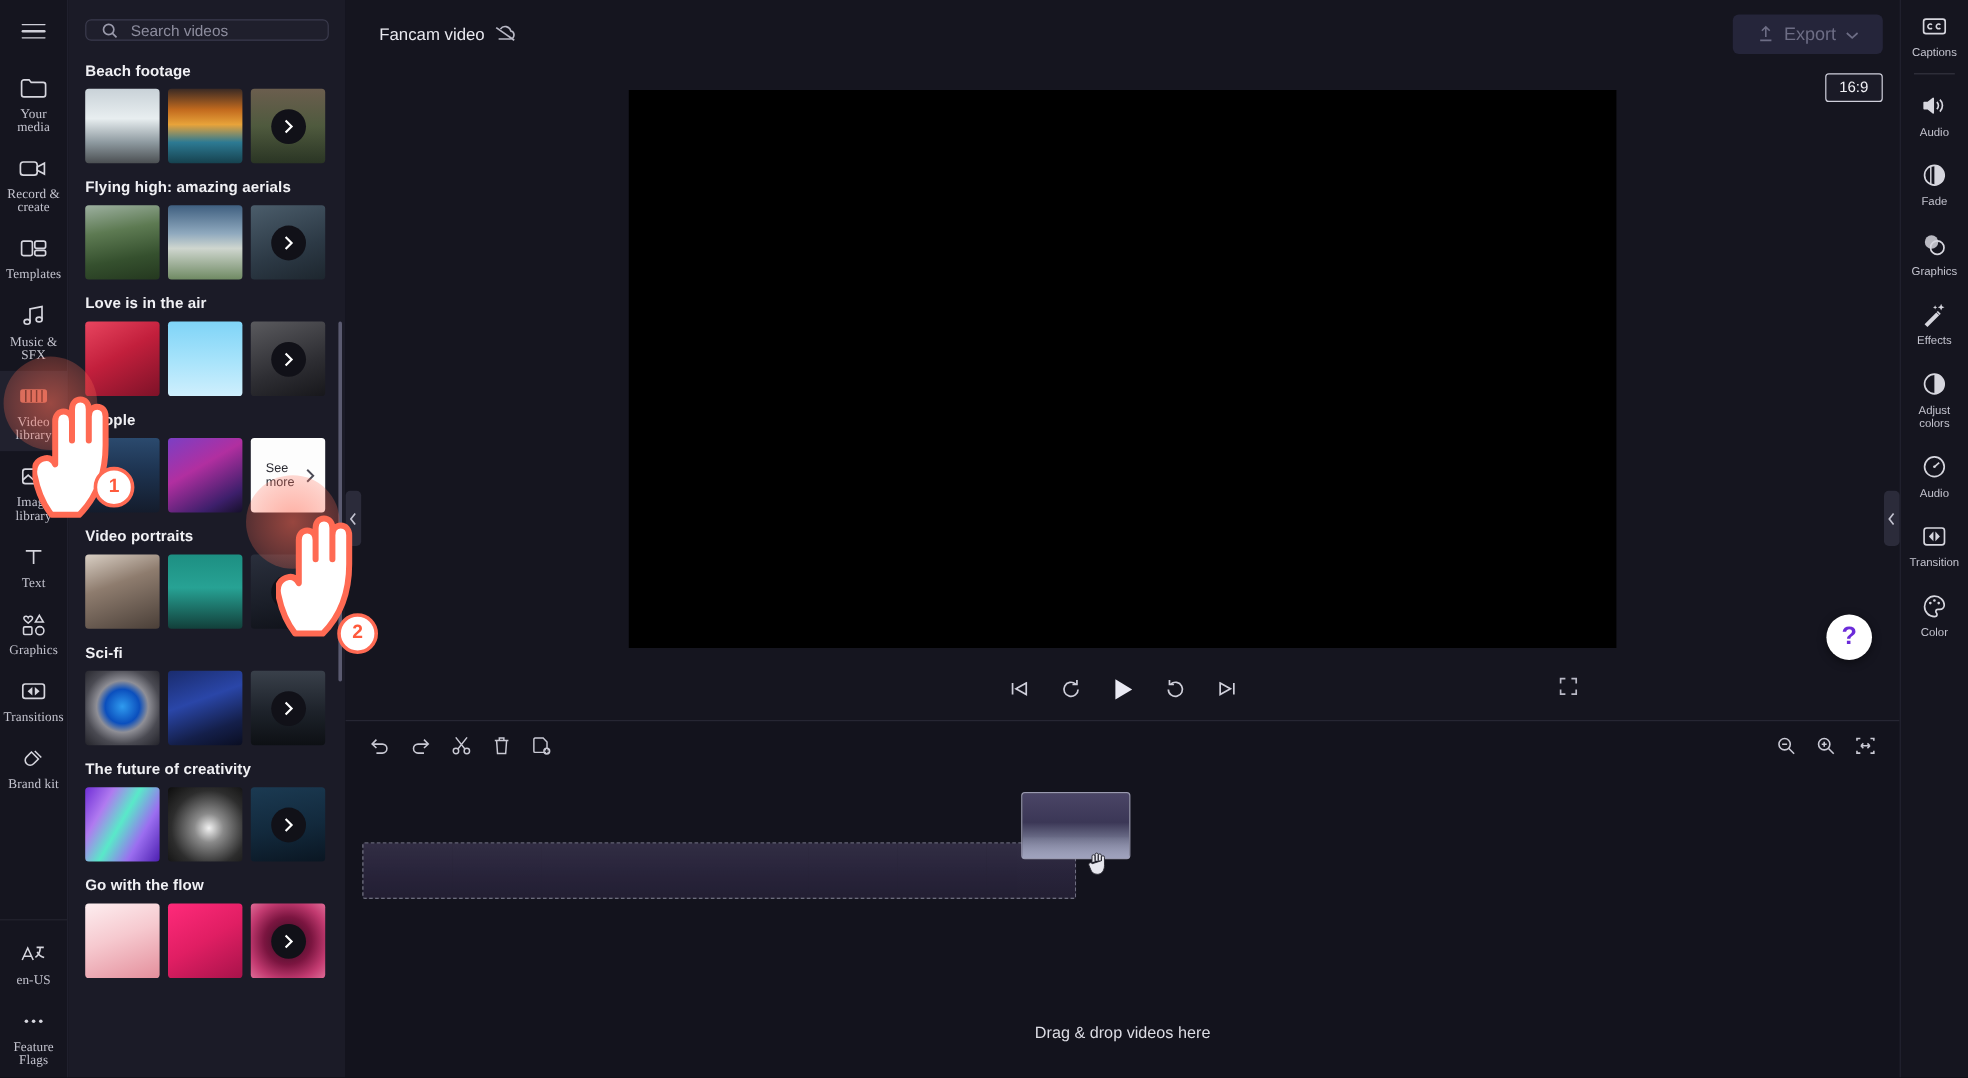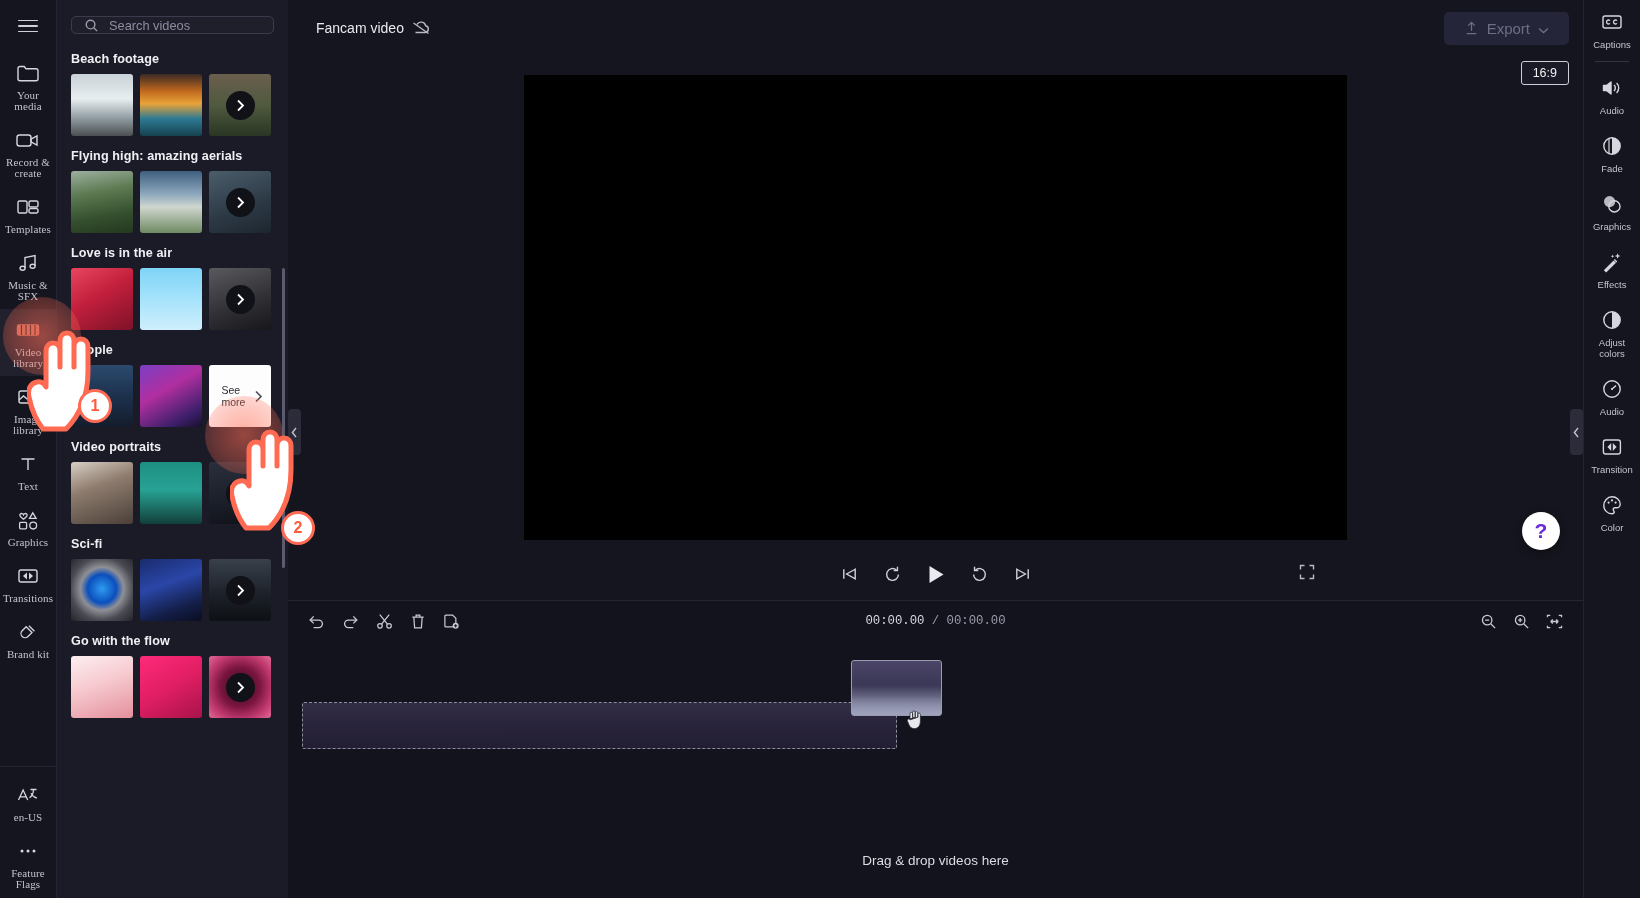--- a/index.html
+++ b/index.html
@@ -471,20 +471,34 @@
           <div class="thumb f3 more">
             <span class="chev-btn">
               <svg width="9" height="13" viewBox="0 0 9 13" fill="none" stroke="#fff" stroke-width="1.8">
                   <path d="M2 1.5L7 6.5 2 11.5"></path>
                 </svg>
             </span>
           </div>
         </div>
       </div>
 
+      <div class="cat">
+        <div class="cat-title">The future of creativity</div>
+        <div class="thumbs">
+          <div class="thumb g1"></div>
+          <div class="thumb g2"></div>
+          <div class="thumb g3 more">
+            <span class="chev-btn">
+              <svg width="9" height="13" viewBox="0 0 9 13" fill="none" stroke="#fff" stroke-width="1.8">
+                  <path d="M2 1.5L7 6.5 2 11.5"></path>
+                </svg>
+            </span>
+          </div>
+        </div>
+      </div>
 
       <div class="cat">
         <div class="cat-title">Go with the flow</div>
         <div class="thumbs">
           <div class="thumb h1"></div>
           <div class="thumb h2"></div>
           <div class="thumb h3 more">
             <span class="chev-btn">
               <svg width="9" height="13" viewBox="0 0 9 13" fill="none" stroke="#fff" stroke-width="1.8">
                   <path d="M2 1.5L7 6.5 2 11.5"></path>
@@ -597,23 +611,20 @@
           </span>
           <span class="tbtn">
             <svg width="17" height="17" viewBox="0 0 18 18" fill="none" stroke="currentColor" stroke-width="1.3">
               <path d="M3 2.2h7.2l3.4 3.4v8.2a1 1 0 0 1-1 1H3a1 1 0 0 1-1-1V3.2a1 1 0 0 1 1-1z"></path>
               <circle cx="13.4" cy="13.6" r="3.2" fill="currentColor" stroke="none"></circle>
               <path d="M13.4 11.9v3.4M11.7 13.6h3.4" stroke="#13131d" stroke-width="1.1"></path>
             </svg>
           </span>
         </div>
 
-        <div class="timecode">
-          <span class="cur">00:00.00</span><span> / </span><span>00:00.00</span>
-        </div>
 
         <div class="tl-zoom">
           <span class="tbtn">
             <svg width="17" height="17" viewBox="0 0 18 18" fill="none" stroke="currentColor" stroke-width="1.4">
               <circle cx="7.6" cy="7.6" r="5"></circle>
                 <path d="M11.4 11.4L16 16M5.4 7.6h4.4"></path>
             </svg>
           </span>
           <span class="tbtn">
             <svg width="17" height="17" viewBox="0 0 18 18" fill="none" stroke="currentColor" stroke-width="1.4">

